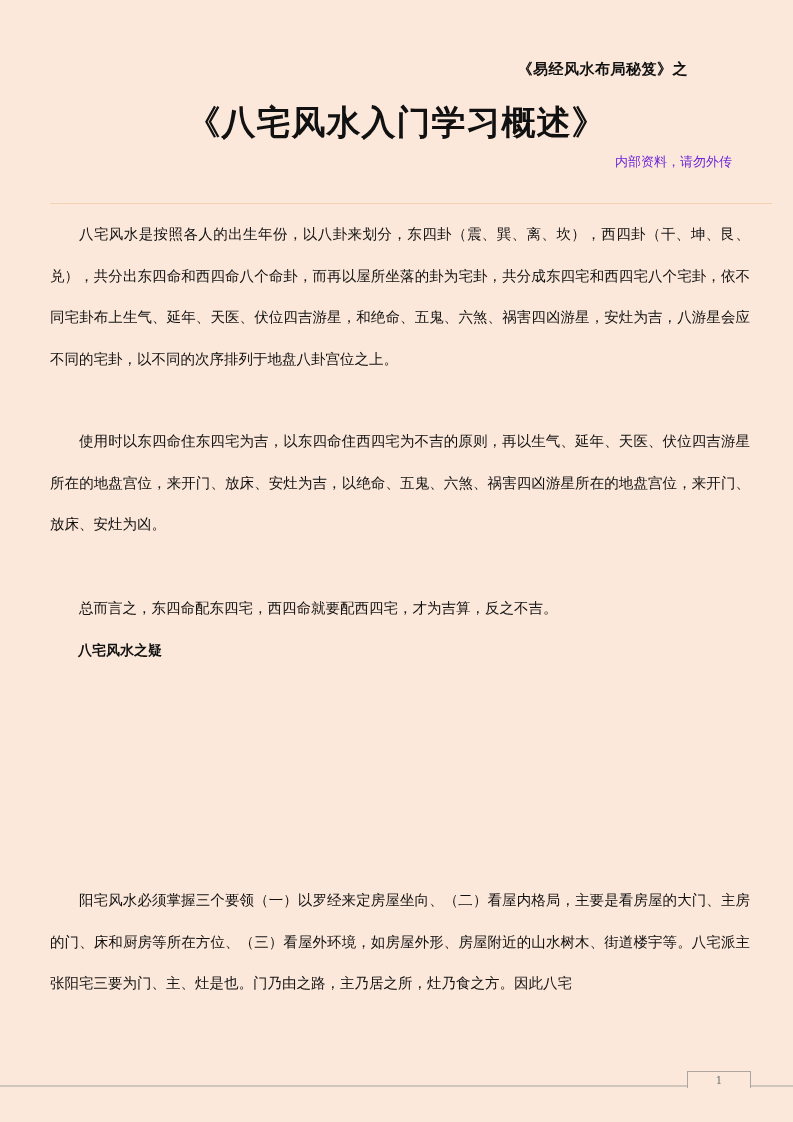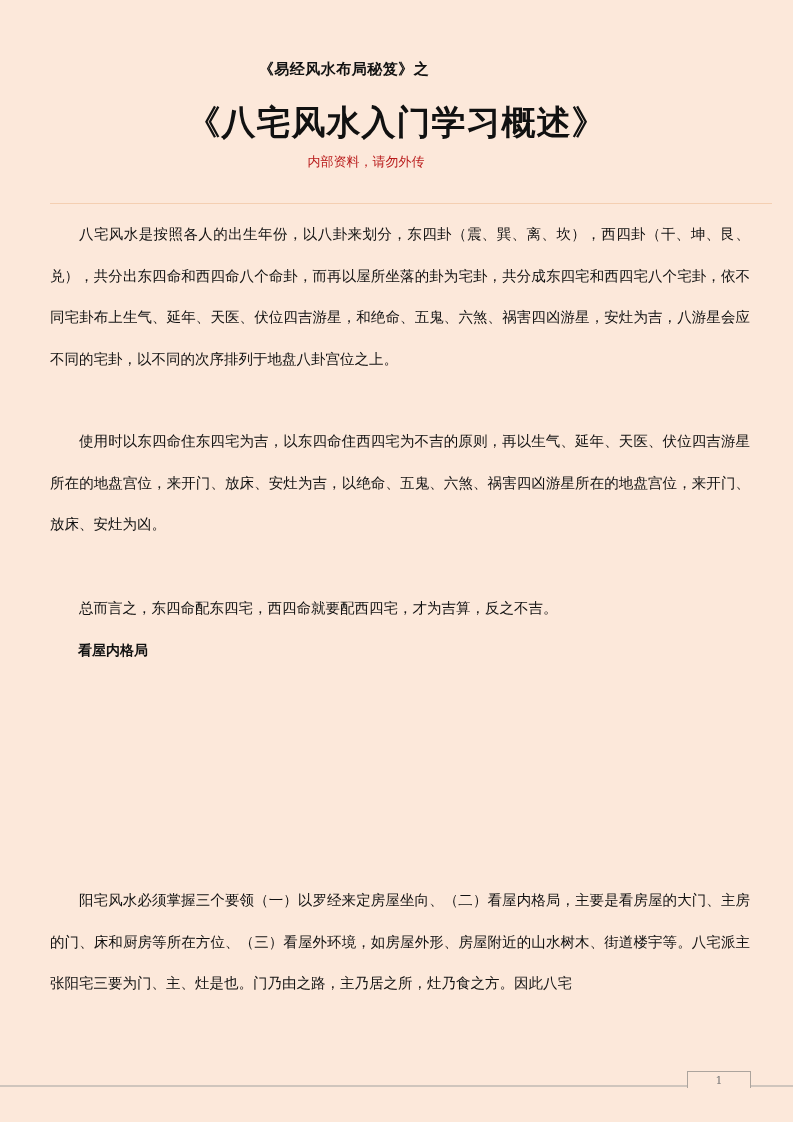--- a/index.html
+++ b/index.html
@@ -13,21 +13,21 @@
       position: relative;
       overflow: hidden;
       font-family: "DejaVu Serif", "Liberation Serif", serif;
       color: #111;
     }
     .series-title {
       position: absolute;
       top: 60px;
       left: 0;
       width: 688px;
-      text-align: center;
+      text-align: right;
       font-family: "DejaVu Sans", "Liberation Sans", sans-serif;
       font-weight: bold;
       font-size: 15px;
       letter-spacing: 0.5px;
     }
     .main-title {
       position: absolute;
       top: 100px;
       left: 0;
       width: 793px;
@@ -35,23 +35,23 @@
       font-family: "DejaVu Sans", "Liberation Sans", sans-serif;
       font-weight: bold;
       font-size: 34px;
       letter-spacing: 1px;
     }
     .subtitle {
       position: absolute;
       top: 153px;
       left: 0;
       width: 732px;
-      text-align: center;
+      text-align: right;
       font-size: 13px;
-      color: #b91c1c;
+      color: #6d28d9;
     }
     .header-rule {
       position: absolute;
       top: 203px;
       left: 50px;
       width: 722px;
       height: 1px;
       background: #f4cfb2;
     }
     .body-text {
@@ -111,21 +111,21 @@
 
 <div class="body-text" style="top: 421px;">
   <p class="para">使用时以东四命住东四宅为吉，以东四命住西四宅为不吉的原则，再以生气、延年、天医、伏位四吉游星所在的地盘宫位，来开门、放床、安灶为吉，以绝命、五鬼、六煞、祸害四凶游星所在的地盘宫位，来开门、放床、安灶为凶。</p>
 </div>
 
 <div class="body-text" style="top: 588px;">
   <p class="para">总而言之，东四命配东四宅，西四命就要配西四宅，才为吉算，反之不吉。</p>
 </div>
 
 <div class="body-text" style="top: 630px;">
-  <p class="heading">看屋内格局</p>
+  <p class="heading">八宅风水之疑</p>
 </div>
 
 <div class="body-text" style="top: 880px;">
   <p class="para">阳宅风水必须掌握三个要领（一）以罗经来定房屋坐向、（二）看屋内格局，主要是看房屋的大门、主房的门、床和厨房等所在方位、（三）看屋外环境，如房屋外形、房屋附近的山水树木、街道楼宇等。八宅派主张阳宅三要为门、主、灶是也。门乃由之路，主乃居之所，灶乃食之方。因此八宅</p>
 </div>
 
 <div class="footer-line"></div>
 <div class="page-tab">1</div>
 
 </body></html>

